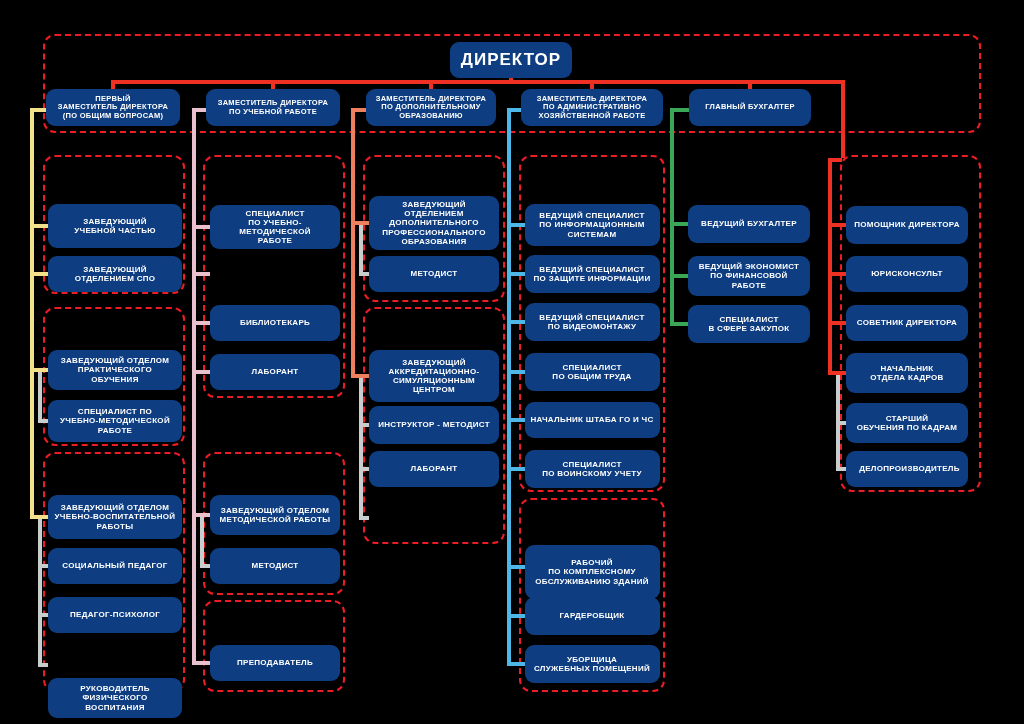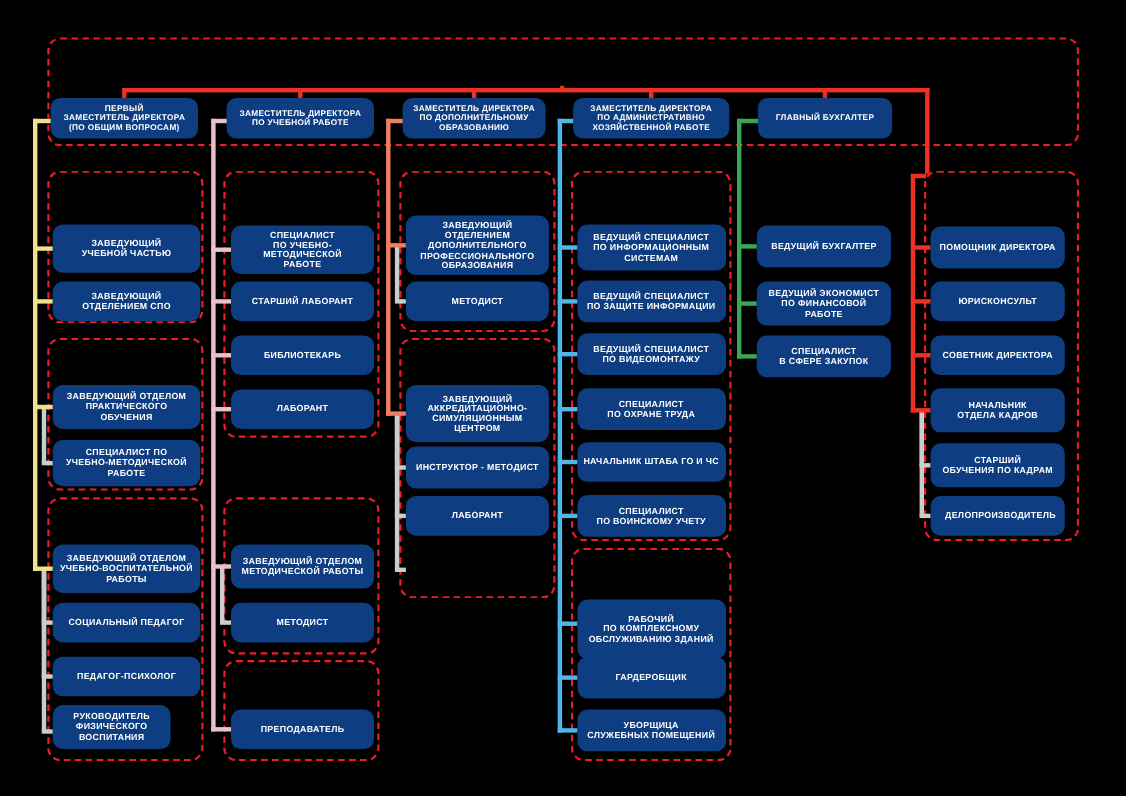--- a/index.html
+++ b/index.html
@@ -48,20 +48,25 @@
     <div class="grp" style="left: 43px; top: 307px; width: 142px; height: 139px; border-color: rgb(238, 28, 37);"></div>
     <div class="grp" style="left: 43px; top: 452px; width: 142px; height: 240px; border-color: rgb(238, 28, 37);"></div>
     <div class="grp" style="left: 203px; top: 155px; width: 142px; height: 243px; border-color: rgb(238, 28, 37);"></div>
     <div class="grp" style="left: 203px; top: 452px; width: 142px; height: 143px; border-color: rgb(238, 28, 37);"></div>
     <div class="grp" style="left: 203px; top: 600px; width: 142px; height: 92px; border-color: rgb(238, 28, 37);"></div>
     <div class="grp" style="left: 363px; top: 155px; width: 142px; height: 147px; border-color: rgb(238, 28, 37);"></div>
     <div class="grp" style="left: 363px; top: 307px; width: 142px; height: 237px; border-color: rgb(238, 28, 37);"></div>
     <div class="grp" style="left: 519px; top: 155px; width: 146px; height: 337px; border-color: rgb(238, 28, 37);"></div>
     <div class="grp" style="left: 519px; top: 498px; width: 146px; height: 194px; border-color: rgb(238, 28, 37);"></div>
     <div class="grp" style="left: 840px; top: 155px; width: 141px; height: 337px; border-color: rgb(238, 28, 37);"></div>
+    <div class="box lvl1" style="left: 450px; top: 42px; width: 122px; height: 36px;">
+      <div>
+        <span>ДИРЕКТОР</span>
+      </div>
+    </div>
     <div class="box lvl2" style="left: 46px; top: 89px; width: 134px; height: 37px;">
       <div>
         <span>ПЕРВЫЙ</span>
         <span>ЗАМЕСТИТЕЛЬ ДИРЕКТОРА</span>
         <span>(ПО ОБЩИМ ВОПРОСАМ)</span>
       </div>
     </div>
     <div class="box lvl2" style="left: 206px; top: 89px; width: 134px; height: 37px;">
       <div>
         <span>ЗАМЕСТИТЕЛЬ ДИРЕКТОРА</span>
@@ -130,21 +135,21 @@
     <div class="box lvl3" style="left: 48px; top: 548px; width: 134px; height: 36px;">
       <div>
         <span>СОЦИАЛЬНЫЙ ПЕДАГОГ</span>
       </div>
     </div>
     <div class="box lvl3" style="left: 48px; top: 597px; width: 134px; height: 36px;">
       <div>
         <span>ПЕДАГОГ-ПСИХОЛОГ</span>
       </div>
     </div>
-    <div class="box lvl3" style="left: 48px; top: 641px; width: 107px; height: 40px;">
+    <div class="box lvl3" style="left: 48px; top: 678px; width: 134px; height: 40px;">
       <div>
         <span>РУКОВОДИТЕЛЬ</span>
         <span>ФИЗИЧЕСКОГО ВОСПИТАНИЯ</span>
       </div>
     </div>
     <div class="ln" style="left: 30px; top: 108px; width: 19px; height: 4px; background: rgb(242, 224, 139); z-index: 3;"></div>
     <div class="ln" style="left: 30px; top: 108px; width: 4px; height: 411px; background: rgb(242, 224, 139); z-index: 3;"></div>
     <div class="ln" style="left: 30px; top: 224px; width: 18px; height: 4px; background: rgb(242, 224, 139); z-index: 3;"></div>
     <div class="ln" style="left: 30px; top: 272px; width: 18px; height: 4px; background: rgb(242, 224, 139); z-index: 3;"></div>
     <div class="ln" style="left: 30px; top: 368px; width: 18px; height: 4px; background: rgb(242, 224, 139); z-index: 3;"></div>
@@ -157,25 +162,20 @@
     <div class="ln" style="left: 38px; top: 613px; width: 10px; height: 4px; background: rgb(200, 205, 205); z-index: 2;"></div>
     <div class="ln" style="left: 38px; top: 517px; width: 4px; height: 148px; background: rgb(200, 205, 205); z-index: 2;"></div>
     <div class="ln" style="left: 38px; top: 663px; width: 10px; height: 4px; background: rgb(200, 205, 205); z-index: 2;"></div>
     <div class="box lvl3" style="left: 210px; top: 205px; width: 130px; height: 44px;">
       <div>
         <span>СПЕЦИАЛИСТ</span>
         <span>ПО УЧЕБНО-МЕТОДИЧЕСКОЙ</span>
         <span>РАБОТЕ</span>
       </div>
     </div>
-    <div class="box lvl3" style="left: 210px; top: 256px; width: 130px; height: 36px;">
-      <div>
-        <span>СТАРШИЙ ЛАБОРАНТ</span>
-      </div>
-    </div>
     <div class="box lvl3" style="left: 210px; top: 305px; width: 130px; height: 36px;">
       <div>
         <span>БИБЛИОТЕКАРЬ</span>
       </div>
     </div>
     <div class="box lvl3" style="left: 210px; top: 354px; width: 130px; height: 36px;">
       <div>
         <span>ЛАБОРАНТ</span>
       </div>
     </div>
@@ -263,21 +263,21 @@
     </div>
     <div class="box lvl3" style="left: 524.5px; top: 303px; width: 135px; height: 38px;">
       <div>
         <span>ВЕДУЩИЙ СПЕЦИАЛИСТ</span>
         <span>ПО ВИДЕОМОНТАЖУ</span>
       </div>
     </div>
     <div class="box lvl3" style="left: 524.5px; top: 353px; width: 135px; height: 38px;">
       <div>
         <span>СПЕЦИАЛИСТ</span>
-        <span>ПО ОХРАНЕ ТРУДА</span>
+        <span>ПО ОБЩИМ ТРУДА</span>
       </div>
     </div>
     <div class="box lvl3" style="left: 524.5px; top: 402px; width: 135px; height: 36px;">
       <div>
         <span>НАЧАЛЬНИК ШТАБА ГО И ЧС</span>
       </div>
     </div>
     <div class="box lvl3" style="left: 524.5px; top: 450px; width: 135px; height: 38px;">
       <div>
         <span>СПЕЦИАЛИСТ</span>

